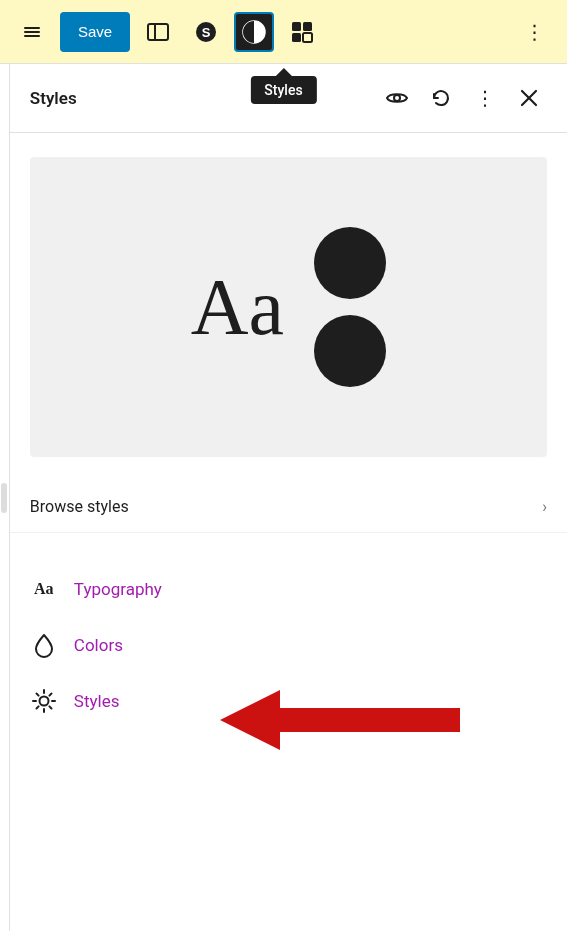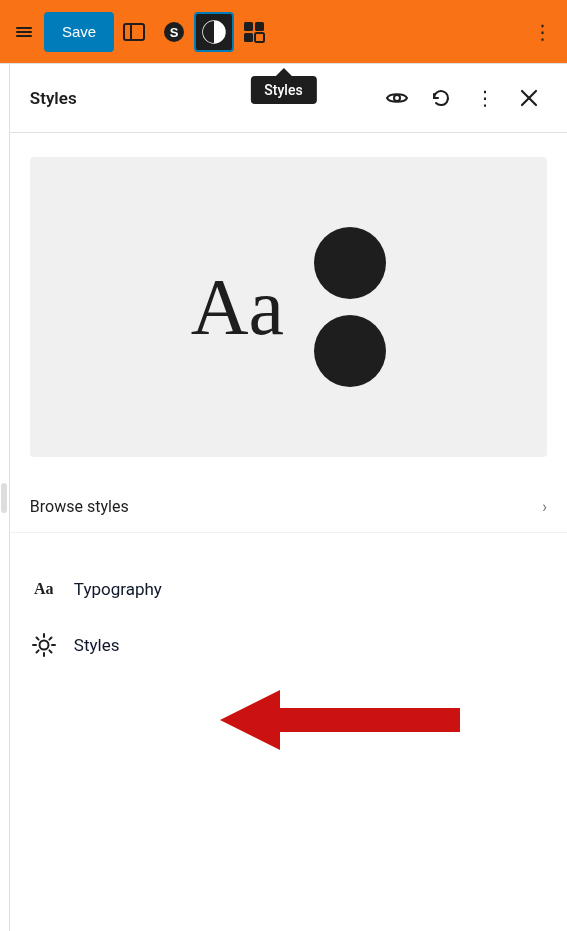--- a/index.html
+++ b/index.html
@@ -11,23 +11,24 @@
       background: #fff;
       overflow: hidden;
       position: relative;
     }
 
     
     .toolbar {
       display: flex;
       align-items: center;
       height: 64px;
-      padding: 0 4px;
-      background: #f97316;
+      padding: 0 12px;
+      background: #fef9c3;
       border-bottom: 1px solid #e0e0e0;
+      gap: 8px;
       position: relative;
     }
 
     .btn-save {
       background: #007cba;
       color: #fff;
       border: none;
       border-radius: 4px;
       padding: 8px 18px;
       font-size: 15px;
@@ -240,21 +241,21 @@
       width: 28px;
       height: 28px;
       display: flex;
       align-items: center;
       justify-content: center;
       color: #1e1e1e;
     }
 
     .item-label {
       font-size: 17px;
-      color: #0f172a;
+      color: #a21caf;
     }
 
     
     .typo-icon {
       font-size: 16px;
       font-weight: 700;
       color: #1e1e1e;
       font-family: Georgia, serif;
     }
   </style>
@@ -371,20 +372,28 @@
 
     <div class="section-items">
 
       <div class="section-item" style="position:relative;">
         <div class="item-icon">
           <span class="typo-icon">Aa</span>
         </div>
         <span class="item-label">Typography</span>
       </div>
 
+      <div class="section-item">
+        <div class="item-icon">
+          <svg width="24" height="26" viewBox="0 0 24 26" fill="none">
+            <path d="M12 3 C12 3 4 12 4 17 A8 8 0 0 0 20 17 C20 12 12 3 12 3Z" stroke="#1e1e1e" stroke-width="2" fill="none" stroke-linejoin="round"></path>
+          </svg>
+        </div>
+        <span class="item-label">Colors</span>
+      </div>
 
       <div class="section-item">
         <div class="item-icon">
           <svg width="26" height="26" viewBox="0 0 26 26" fill="none">
             <circle cx="13" cy="13" r="4.5" stroke="#1e1e1e" stroke-width="2" fill="none"></circle>
             <line x1="13" y1="2" x2="13" y2="5" stroke="#1e1e1e" stroke-width="2" stroke-linecap="round"></line>
             <line x1="13" y1="21" x2="13" y2="24" stroke="#1e1e1e" stroke-width="2" stroke-linecap="round"></line>
             <line x1="2" y1="13" x2="5" y2="13" stroke="#1e1e1e" stroke-width="2" stroke-linecap="round"></line>
             <line x1="21" y1="13" x2="24" y2="13" stroke="#1e1e1e" stroke-width="2" stroke-linecap="round"></line>
             <line x1="5.5" y1="5.5" x2="7.6" y2="7.6" stroke="#1e1e1e" stroke-width="2" stroke-linecap="round"></line>

